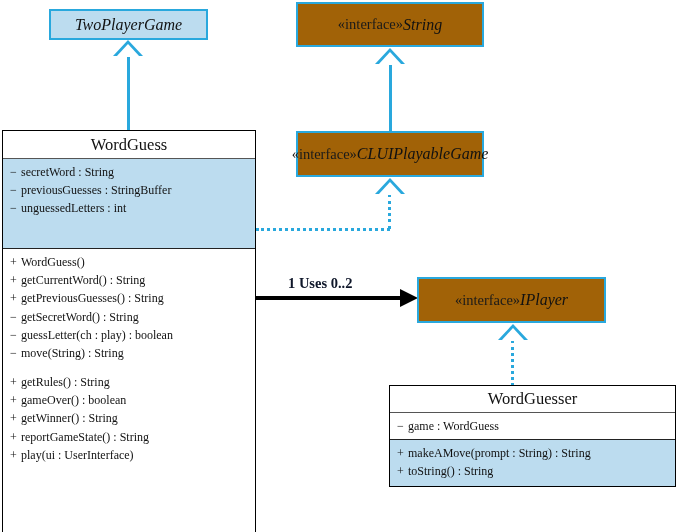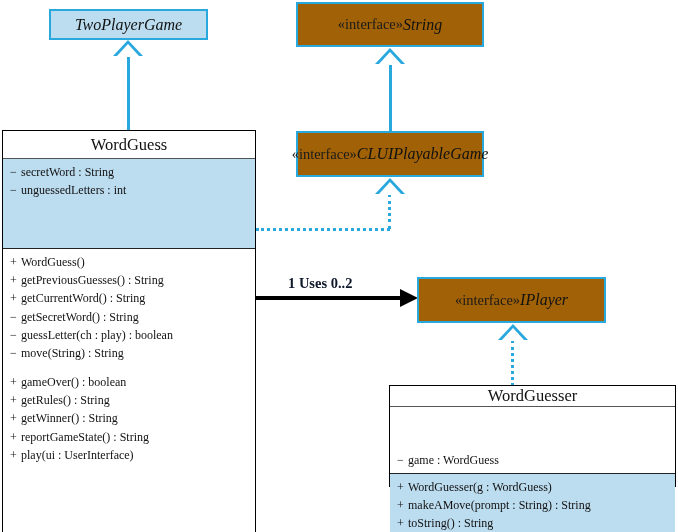--- a/index.html
+++ b/index.html
@@ -97,53 +97,56 @@
   <div class="ubox cls" style="left:2px;top:130px;width:254px;height:491px;">
     <div class="hdr" style="height:28px;">
       <span>WordGuess</span>
     </div>
 
     <div class="sect blue" style="height:89px;">
       <div class="row">
         <span class="vis">−</span><span>secretWord : String</span>
       </div>
       <div class="row">
+        <span class="vis">−</span><span>previousGuesses : StringBuffer</span>
+      </div>
+      <div class="row">
         <span class="vis">−</span><span>unguessedLetters : int</span>
       </div>
     </div>
 
     <div class="divider"></div>
 
     <div class="sect white" style="flex:1;">
       <div class="row">
         <span class="vis">+</span><span>WordGuess()</span>
       </div>
       <div class="row">
-        <span class="vis">+</span><span>getPreviousGuesses() : String</span>
+        <span class="vis">+</span><span>getCurrentWord() : String</span>
       </div>
       <div class="row">
-        <span class="vis">+</span><span>getCurrentWord() : String</span>
+        <span class="vis">+</span><span>getPreviousGuesses() : String</span>
       </div>
       <div class="row">
         <span class="vis">−</span><span>getSecretWord() : String</span>
       </div>
       <div class="row">
         <span class="vis">−</span><span>guessLetter(ch : play) : boolean</span>
       </div>
       <div class="row">
         <span class="vis">−</span><span>move(String) : String</span>
       </div>
 
       <div class="gap"></div>
 
       <div class="row">
-        <span class="vis">+</span><span>gameOver() : boolean</span>
+        <span class="vis">+</span><span>getRules() : String</span>
       </div>
       <div class="row">
-        <span class="vis">+</span><span>getRules() : String</span>
+        <span class="vis">+</span><span>gameOver() : boolean</span>
       </div>
       <div class="row">
         <span class="vis">+</span><span>getWinner() : String</span>
       </div>
       <div class="row">
         <span class="vis">+</span><span>reportGameState() : String</span>
       </div>
       <div class="row">
         <span class="vis">+</span><span>play(ui : UserInterface)</span>
       </div>
@@ -161,32 +164,29 @@
 
   <div class="dotline-v" style="left:511px;top:340px;height:46px;"></div>
   <div class="tri" style="left:498px;top:324px;border-left:15px solid transparent;border-right:15px solid transparent;border-bottom:16px solid #29a8dd;"></div>
   <div class="tri" style="left:501px;top:328px;border-left:12px solid transparent;border-right:12px solid transparent;border-bottom:13px solid #ffffff;"></div>
 
   <div class="ubox cls" style="left:389px;top:385px;width:287px;height:102px;">
     <div class="hdr" style="height:27px;">
       <span>WordGuesser</span>
     </div>
 
-    <div class="sect white" style="height:26px;margin-top:40px;">
+    <div class="sect white" style="height:26px;">
       <div class="row">
         <span class="vis">−</span><span>game : WordGuess</span>
       </div>
     </div>
 
     <div class="divider"></div>
 
     <div class="sect blue" style="flex:1;">
-      <div class="row">
-        <span class="vis">+</span><span>WordGuesser(g : WordGuess)</span>
-      </div>
       <div class="row">
         <span class="vis">+</span><span>makeAMove(prompt : String) : String</span>
       </div>
       <div class="row">
         <span class="vis">+</span><span>toString() : String</span>
       </div>
     </div>
   </div>
 
 </div>

